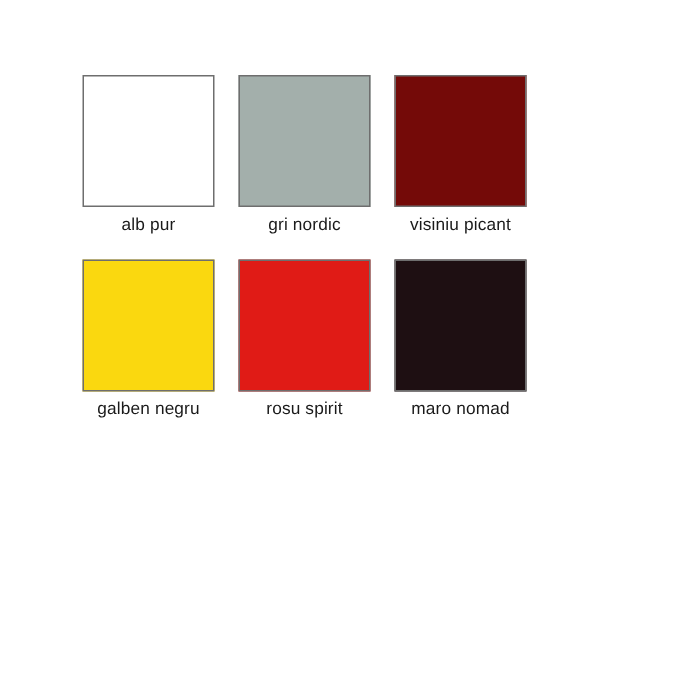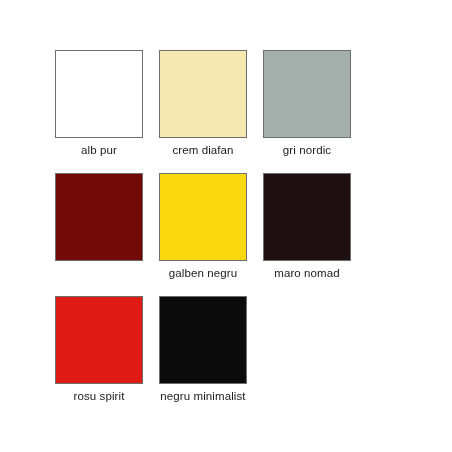--- a/index.html
+++ b/index.html
@@ -70,53 +70,46 @@
 <body style="background: rgb(255, 255, 255);">
 
 <div id="palette-board">
   <div class="swatch-grid">
 
     <div class="swatch-cell">
       <div class="swatch-chip bordered" style="background-color: rgb(255, 255, 255); border-color: rgb(110, 110, 110);"></div>
       <div class="swatch-label" style="color: rgb(26, 26, 26);">alb pur</div>
     </div>
 
-    <div class="swatch-cell">
-      <div class="swatch-chip bordered" style="background-color: rgb(245, 231, 176); border-color: rgb(110, 110, 110);"></div>
-      <div class="swatch-label" style="color: rgb(26, 26, 26);">crem diafan</div>
-    </div>
 
     <div class="swatch-cell">
       <div class="swatch-chip bordered" style="background-color: rgb(163, 175, 171); border-color: rgb(110, 110, 110);"></div>
       <div class="swatch-label" style="color: rgb(26, 26, 26); text-align: right;">gri nordic</div>
     </div>
 
     <div class="swatch-cell">
       <div class="swatch-chip bordered" style="background-color: rgb(116, 10, 8); border-color: rgb(110, 110, 110);"></div>
+      <div class="swatch-label" style="color: rgb(26, 26, 26);">visiniu picant</div>
     </div>
 
     <div class="swatch-cell">
       <div class="swatch-chip bordered" style="background-color: rgb(250, 216, 15); border-color: rgb(110, 110, 110);"></div>
       <div class="swatch-label" style="color: rgb(26, 26, 26);">galben negru</div>
     </div>
 
     <div class="swatch-cell">
-      <div class="swatch-chip bordered" style="background-color: rgb(30, 15, 18); border-color: rgb(110, 110, 110);"></div>
-      <div class="swatch-label" style="color: rgb(26, 26, 26);">maro nomad</div>
-    </div>
-
-    <div class="swatch-cell">
       <div class="swatch-chip bordered" style="background-color: rgb(224, 27, 22); border-color: rgb(110, 110, 110);"></div>
       <div class="swatch-label" style="color: rgb(26, 26, 26);">rosu spirit</div>
     </div>
 
     <div class="swatch-cell">
-      <div class="swatch-chip bordered" style="background-color: rgb(11, 11, 11); border-color: rgb(110, 110, 110);"></div>
-      <div class="swatch-label" style="color: rgb(26, 26, 26);">negru minimalist</div>
+      <div class="swatch-chip bordered" style="background-color: rgb(30, 15, 18); border-color: rgb(110, 110, 110);"></div>
+      <div class="swatch-label" style="color: rgb(26, 26, 26);">maro nomad</div>
     </div>
+
 
     <div class="swatch-cell is-empty">
       <div class="swatch-chip"></div>
       <div class="swatch-label" style="color: rgb(26, 26, 26);"></div>
     </div>
 
   </div>
 </div>
 
 </body></html>

